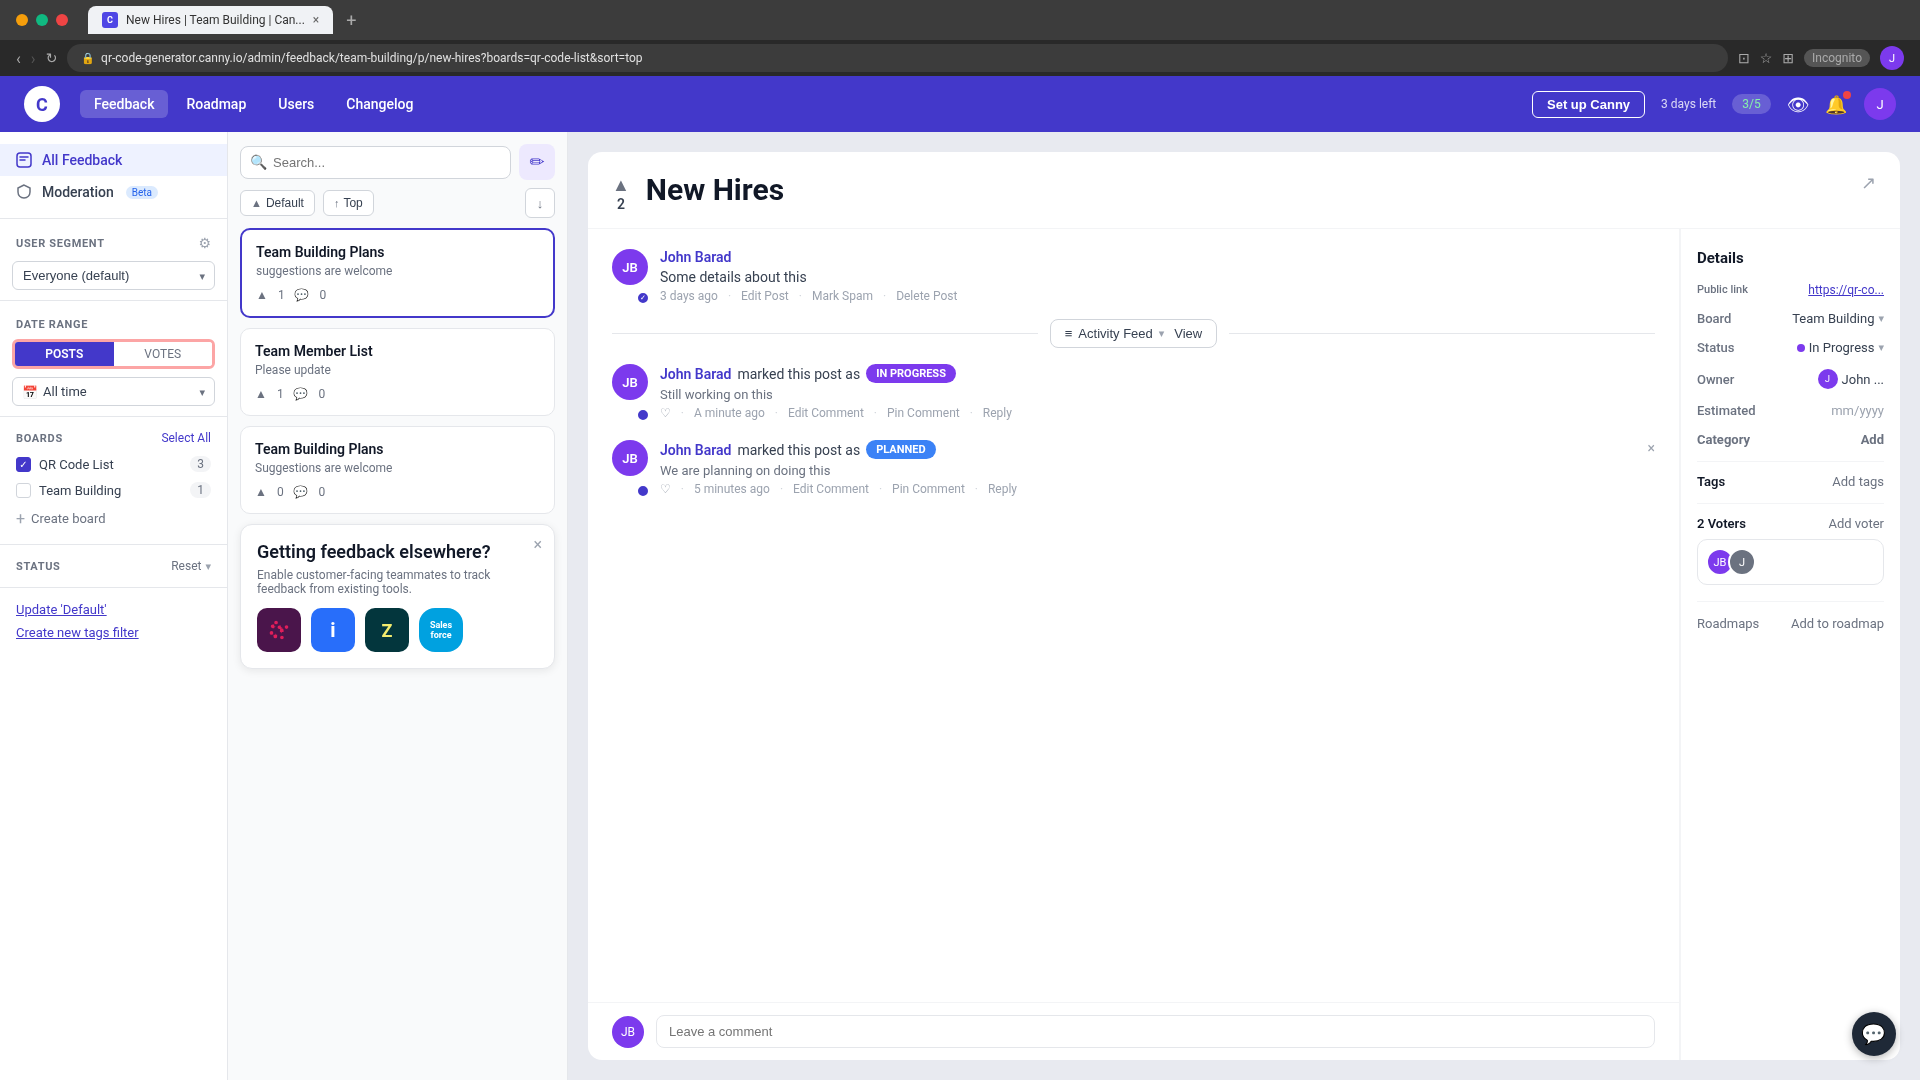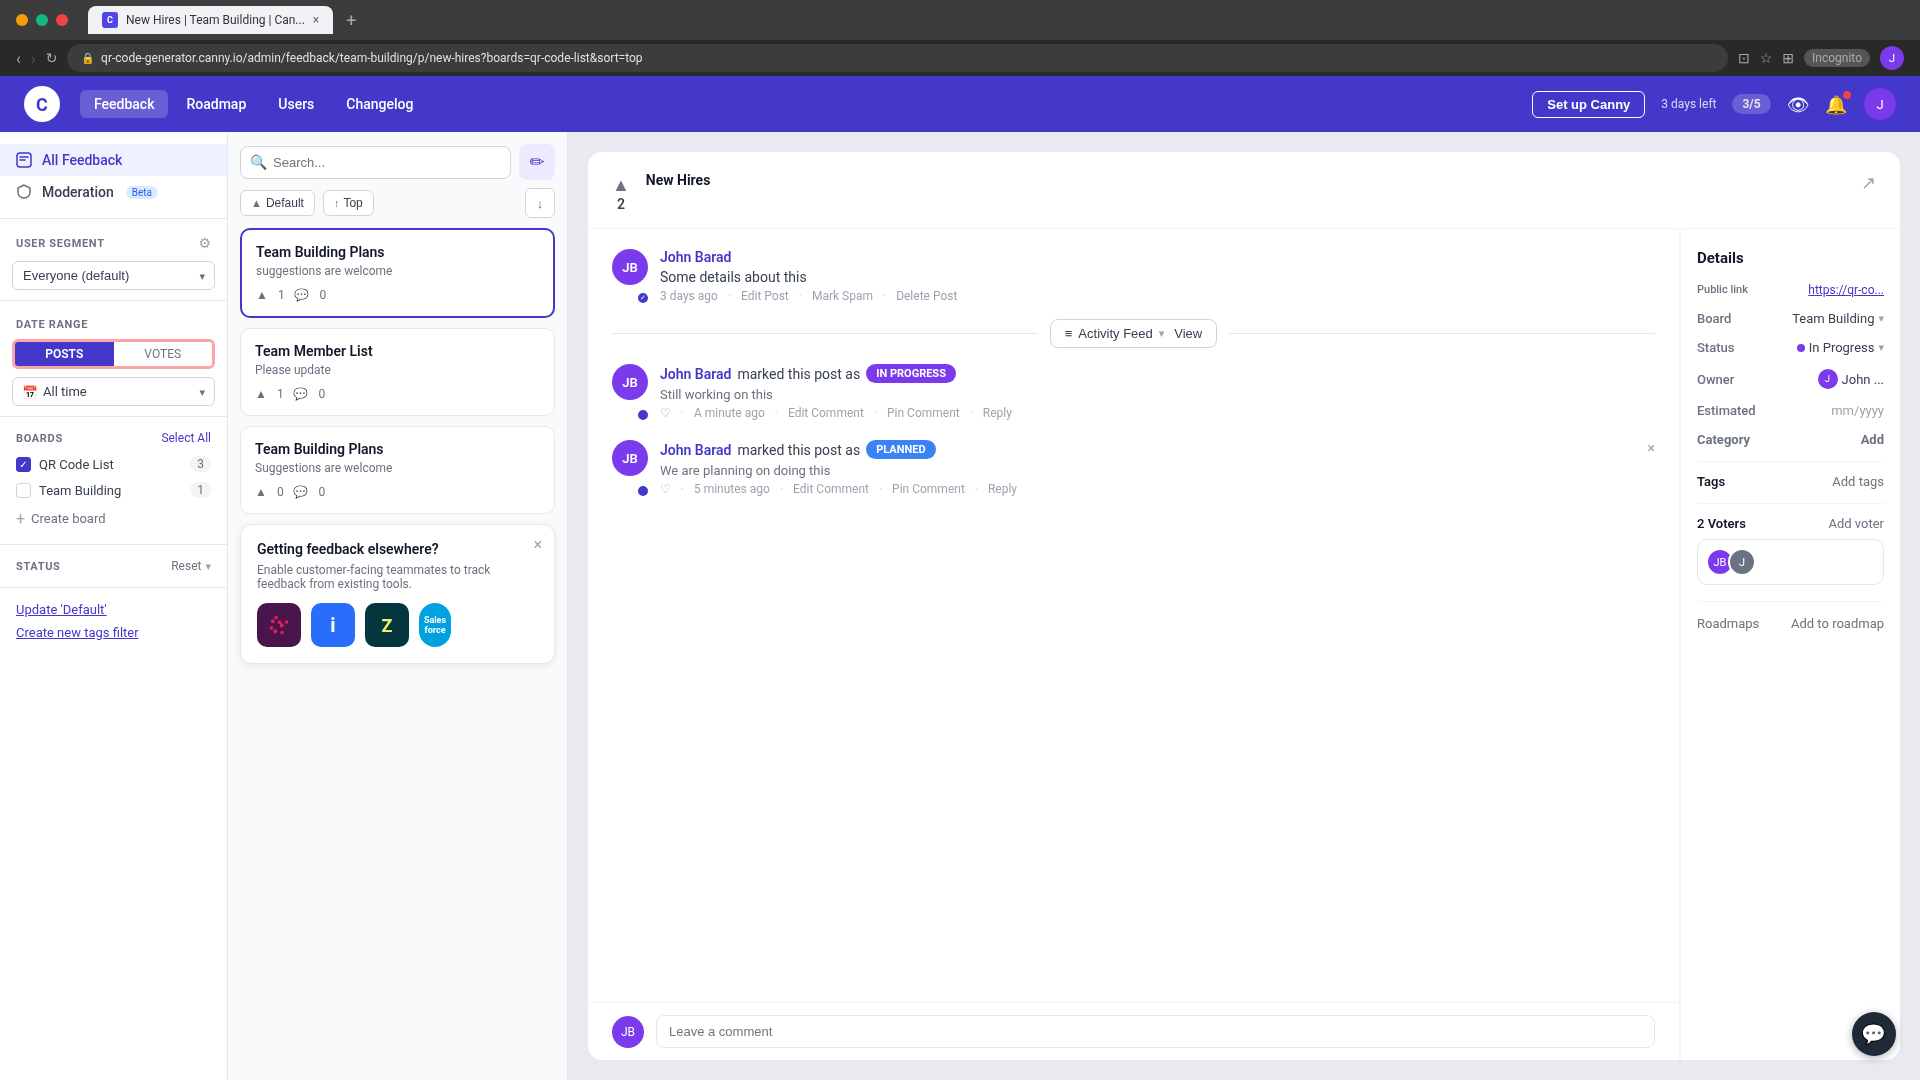--- a/index.html
+++ b/index.html
@@ -60,21 +60,21 @@
     </div>
     <div style="color:white;padding:6px 14px;border-radius:6px;cursor:pointer;font-size:14px;font-weight:500;">
       <span>Changelog</span>
     </div>
   </div>
   <div style="margin-left:auto;display:flex;align-items:center;gap:16px;">
     <button style="background:transparent;border:1.5px solid white;color:white;padding:5px 14px;border-radius:6px;cursor:pointer;font-size:13px;font-weight:600;">
       <span>Set up Canny</span>
     </button>
     <span style="color:rgba(255,255,255,0.8);font-size:12px;">3 days left</span>
-    <span style="background:rgba(255,255,255,0.2);color:#e5e5e5;padding:3px 10px;border-radius:10px;font-size:12px;font-weight:700;">3/5</span>
+    <span style="background:rgba(255,255,255,0.2);color:#86efac;padding:3px 10px;border-radius:10px;font-size:12px;font-weight:400;">3/5</span>
     <span style="color:white;font-size:18px;cursor:pointer;">👁</span>
     <span style="color:white;font-size:18px;cursor:pointer;position:relative;">🔔
       <span style="position:absolute;top:-3px;right:-3px;width:8px;height:8px;background:#ef4444;border-radius:50%;display:block;"></span>
     </span>
     <div style="width:32px;height:32px;border-radius:50%;background:#7c3aed;display:flex;align-items:center;justify-content:center;color:white;font-size:13px;cursor:pointer;">J</div>
   </div>
 </div>
 
 <div style="display:flex;height:calc(1080px - 40px - 36px - 56px);overflow:hidden;">
 
@@ -220,46 +220,46 @@
         <div style="display:flex;align-items:center;gap:10px;font-size:12px;color:#6b7280;">
           <span>▲</span>
           <span>0</span>
           <span>💬</span>
           <span>0</span>
         </div>
       </div>
 
       <div style="background:white;border-radius:12px;border:1px solid #e5e7eb;padding:16px;margin-bottom:10px;box-shadow:0 2px 8px rgba(0,0,0,0.08);position:relative;">
         <span style="position:absolute;top:10px;right:12px;cursor:pointer;color:#9ca3af;font-size:16px;">×</span>
-        <div style="font-size:14px;font-weight:600;color:#111827;margin-bottom:6px;padding-right:20px;">Getting feedback elsewhere?</div>
+        <div style="font-size:18px;font-weight:600;color:#111827;margin-bottom:6px;padding-right:20px;">Getting feedback elsewhere?</div>
         <div style="font-size:12px;color:#6b7280;margin-bottom:12px;">Enable customer-facing teammates to track feedback from existing tools.</div>
         <div style="display:flex;gap:10px;align-items:center;">
           <div style="width:44px;height:44px;border-radius:10px;background:#4A154B;display:flex;align-items:center;justify-content:center;">
             <svg width="22" height="22" viewBox="0 0 24 24" fill="none">
               <path d="M5.8 15.2a2 2 0 1 1-4 0 2 2 0 0 1 4 0zM7.8 15.2a2 2 0 0 0 2 2h.2V19a2 2 0 0 1-4 0v-1.8h1.8zM8.8 5.8a2 2 0 1 1 0-4 2 2 0 0 1 0 4zM8.8 7.8a2 2 0 0 0-2 2v.2H5A2 2 0 0 1 5 6h1.8v1.8zM18.2 8.8a2 2 0 1 1 4 0 2 2 0 0 1-4 0zM16.2 8.8a2 2 0 0 0-2 2v.2h-1.8a2 2 0 1 1 0-4H14v1.8zM15.2 18.2a2 2 0 1 1 0 4 2 2 0 0 1 0-4zM15.2 16.2a2 2 0 0 0-2-2h-.2V12a2 2 0 1 1 4 0v2.2h-1.8z" fill="#E01E5A"></path>
             </svg>
           </div>
           <div style="width:44px;height:44px;border-radius:10px;background:#286EFA;display:flex;align-items:center;justify-content:center;color:white;font-weight:bold;font-size:20px;">i</div>
           <div style="width:44px;height:44px;border-radius:10px;background:#03363D;display:flex;align-items:center;justify-content:center;color:#F3EC6E;font-weight:bold;font-size:18px;">Z</div>
-          <div style="width:32px;height:44px;border-radius:16px;background:#00A1E0;display:flex;align-items:center;justify-content:center;color:white;font-size:9px;font-weight:bold;text-align:center;padding:4px;">Sales<br>force</div>
+          <div style="width:44px;height:44px;border-radius:16px;background:#00A1E0;display:flex;align-items:center;justify-content:center;color:white;font-size:9px;font-weight:bold;text-align:center;padding:4px;">Sales<br>force</div>
         </div>
       </div>
 
     </div>
   </div>
 
   <div style="flex:1;background:#e8eaf0;padding:20px;overflow:hidden;display:flex;flex-direction:column;">
     <div style="background:white;border-radius:14px;overflow:hidden;flex:1;display:flex;flex-direction:column;">
 
       <div style="display:flex;align-items:flex-start;padding:20px 24px 16px;border-bottom:1px solid #f3f4f6;">
         <div style="display:flex;flex-direction:column;align-items:center;gap:2px;margin-right:16px;padding-top:4px;">
           <span style="font-size:18px;color:#6b7280;cursor:pointer;line-height:1;">▲</span>
           <span style="font-size:14px;font-weight:600;color:#374151;">2</span>
         </div>
-        <h1 style="font-size:14px;font-weight:700;color:#111827;flex:1;">New Hires</h1>
+        <h1 style="font-size:30px;font-weight:700;color:#111827;flex:1;">New Hires</h1>
         <span style="margin-left:auto;color:#9ca3af;cursor:pointer;font-size:18px;">↗</span>
       </div>
 
       <div style="display:flex;flex:1;overflow:hidden;">
 
         <div style="flex:1;overflow-y:auto;border-right:1px solid #f3f4f6;display:flex;flex-direction:column;">
           <div style="flex:1;padding:20px 24px;overflow-y:auto;">
 
             <div style="display:flex;gap:12px;margin-bottom:16px;">
               <div style="position:relative;flex-shrink:0;">

